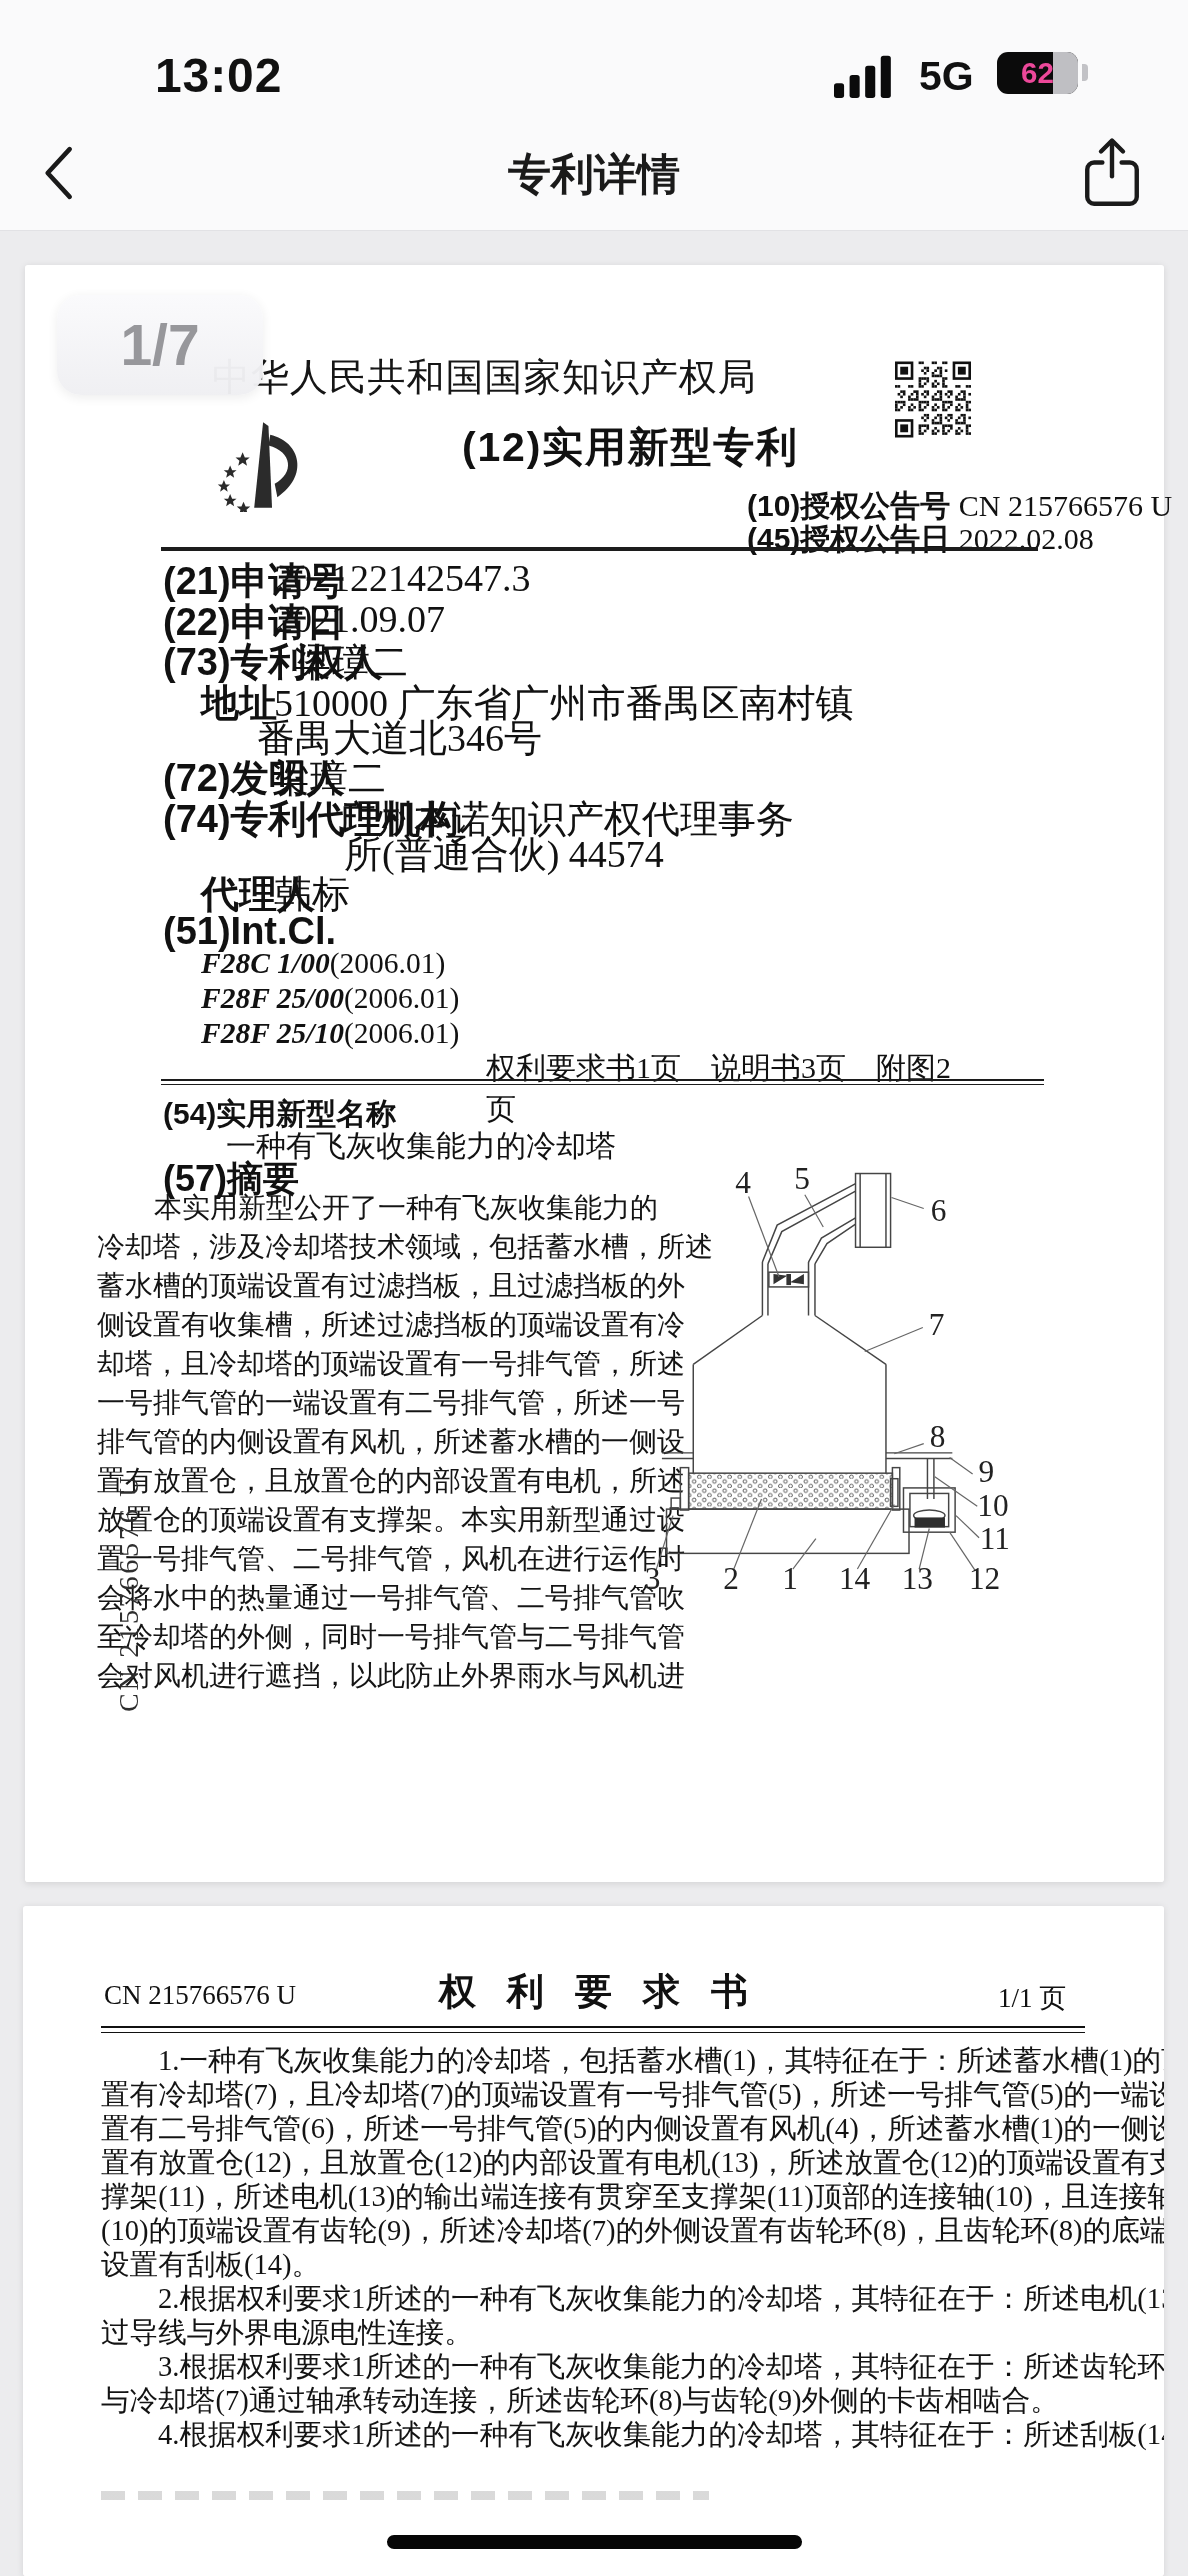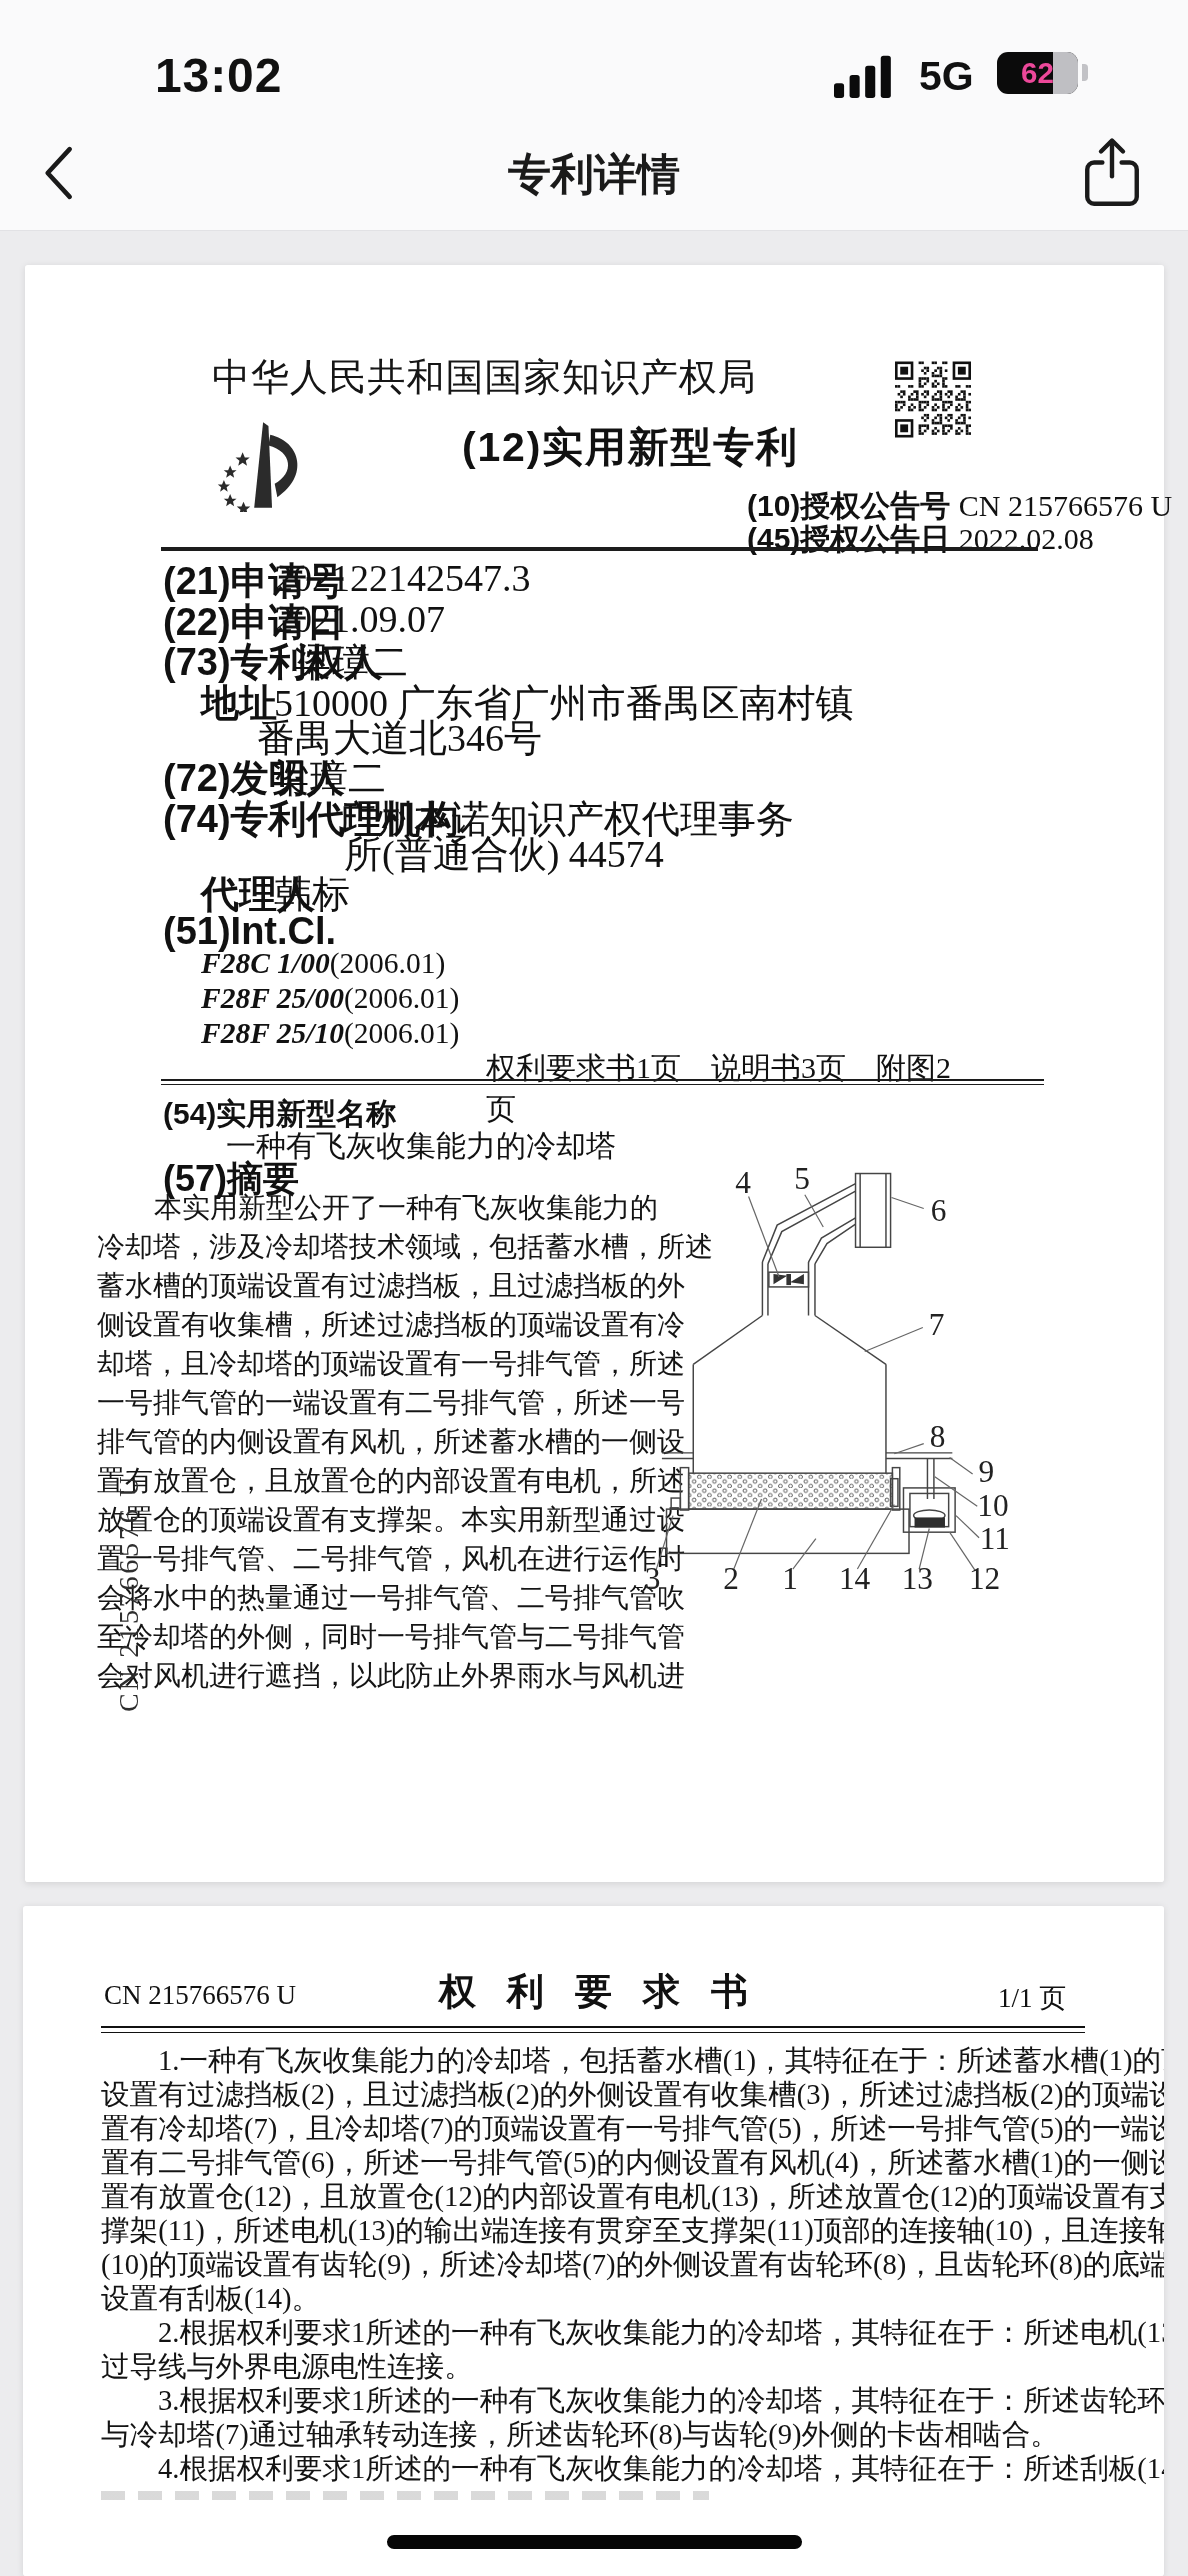--- a/index.html
+++ b/index.html
@@ -100,20 +100,21 @@
       <line x1="26" y1="30" x2="26" y2="5" stroke="#1a1a1a" stroke-width="3.2" stroke-linecap="round"></line>
       <polyline points="18,12 26,4 34,12" fill="none" stroke="#1a1a1a" stroke-width="3.2" stroke-linecap="round" stroke-linejoin="round"></polyline>
     </svg>
   </div>
 </div>
 
 <div>
 
   <div class="card" id="card1">
     <div class="abs office">中华人民共和国国家知识产权局</div>
+    <div class="abs badge">1/7</div>
 
     <div class="abs" style="left:190px;top:155px;">
       <svg width="98" height="92" viewBox="0 0 110 102">
         <g fill="#2b2b2b">
           <path d="M54,2 L60,6 L64,98 L44,98 Z"></path>
           <path d="M62,16 C97,24 105,63 70,86 L67,71 C89,59 87,35 60,28 Z"></path>
           <g id="st">
             <path transform="translate(31,44) scale(1.05)" d="M0,-8 L2.35,-2.47 L7.6,-2.47 L3.4,1 L4.7,6.47 L0,3.2 L-4.7,6.47 L-3.4,1 L-7.6,-2.47 L-2.35,-2.47 Z"></path>
             <path transform="translate(17,58) scale(0.95)" d="M0,-8 L2.35,-2.47 L7.6,-2.47 L3.4,1 L4.7,6.47 L0,3.2 L-4.7,6.47 L-3.4,1 L-7.6,-2.47 L-2.35,-2.47 Z"></path>
             <path transform="translate(10,74) scale(0.9)" d="M0,-8 L2.35,-2.47 L7.6,-2.47 L3.4,1 L4.7,6.47 L0,3.2 L-4.7,6.47 L-3.4,1 L-7.6,-2.47 L-2.35,-2.47 Z"></path>
@@ -517,21 +518,20 @@
   </div>
 
   <div class="card" id="card2">
     <div class="abs h2left serif">CN 215766576 U</div>
     <div class="abs h2title">权利要求书</div>
     <div class="abs h2page serif">1/1 页</div>
     <div class="abs rule3"></div>
 
     <div class="abs claims">
       <div class="ind">1.一种有飞灰收集能力的冷却塔，包括蓄水槽(1)，其特征在于：所述蓄水槽(1)的顶端</div>
-      <div>设置有过滤挡板(2)，且过滤挡板(2)的外侧设置有收集槽(3)，所述过滤挡板(2)的顶端设</div>
       <div>置有冷却塔(7)，且冷却塔(7)的顶端设置有一号排气管(5)，所述一号排气管(5)的一端设</div>
       <div>置有二号排气管(6)，所述一号排气管(5)的内侧设置有风机(4)，所述蓄水槽(1)的一侧设</div>
       <div>置有放置仓(12)，且放置仓(12)的内部设置有电机(13)，所述放置仓(12)的顶端设置有支</div>
       <div>撑架(11)，所述电机(13)的输出端连接有贯穿至支撑架(11)顶部的连接轴(10)，且连接轴</div>
       <div>(10)的顶端设置有齿轮(9)，所述冷却塔(7)的外侧设置有齿轮环(8)，且齿轮环(8)的底端</div>
       <div class="end">设置有刮板(14)。</div>
       <div class="ind">2.根据权利要求1所述的一种有飞灰收集能力的冷却塔，其特征在于：所述电机(13)通</div>
       <div class="end">过导线与外界电源电性连接。</div>
       <div class="ind">3.根据权利要求1所述的一种有飞灰收集能力的冷却塔，其特征在于：所述齿轮环(8)</div>
       <div class="end">与冷却塔(7)通过轴承转动连接，所述齿轮环(8)与齿轮(9)外侧的卡齿相啮合。</div>

